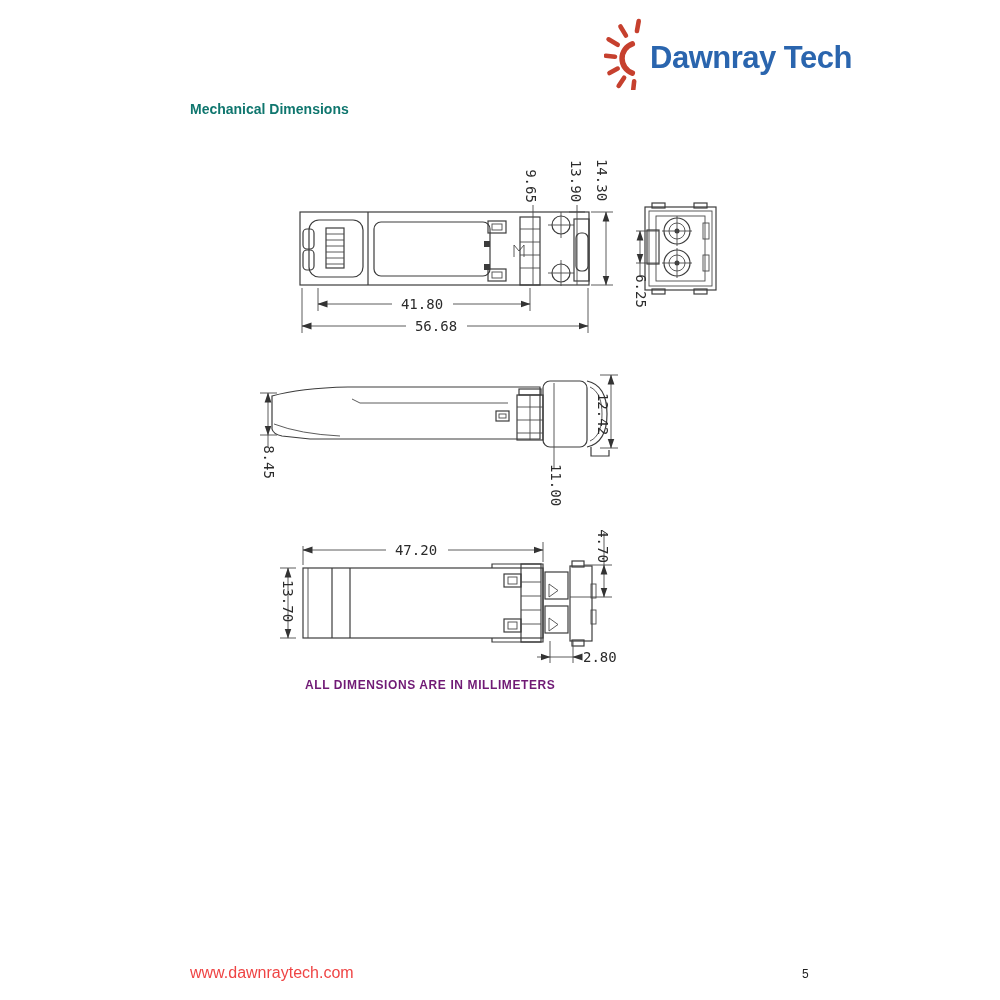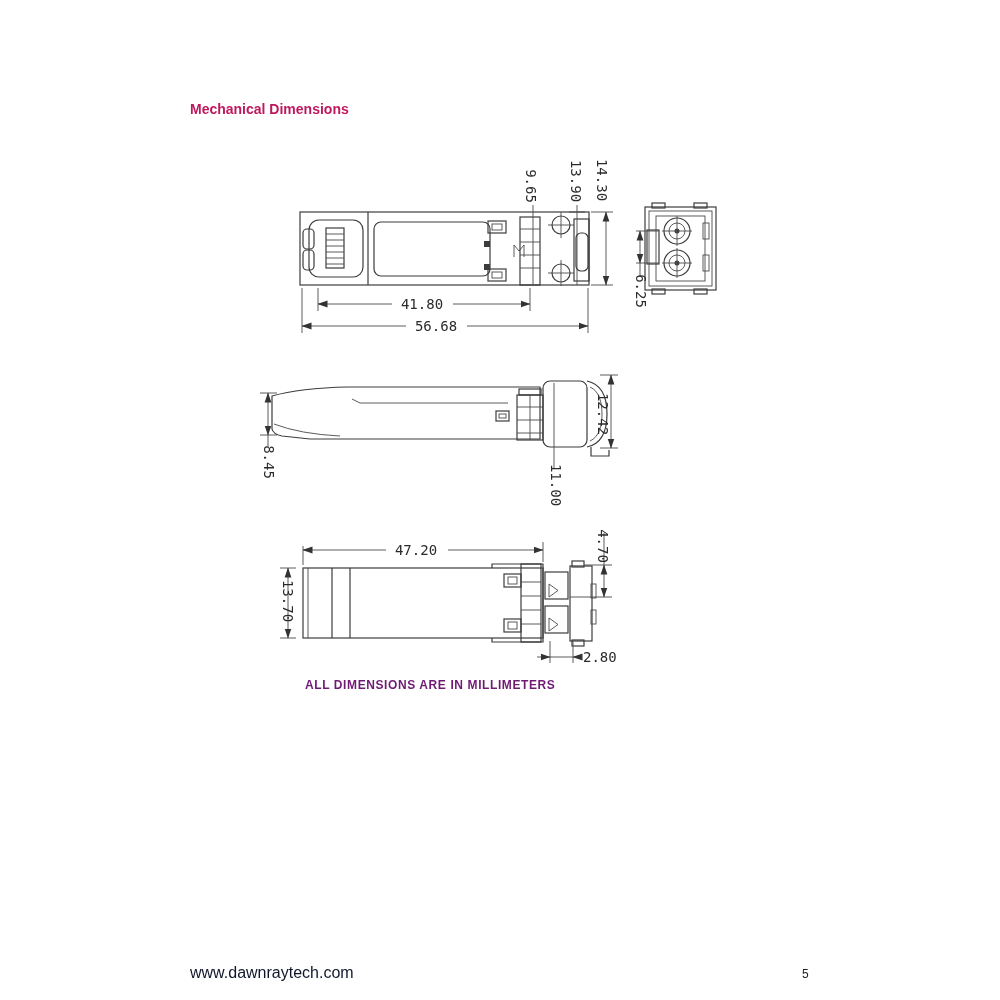--- a/index.html
+++ b/index.html
@@ -6,42 +6,57 @@
   .page{position:relative;width:1000px;height:1000px;background:#ffffff;overflow:hidden;
         font-family:"Liberation Sans", sans-serif;}
 
   
   .logo{position:absolute;left:604px;top:14px;width:260px;height:78px;}
   .logo-icon{position:absolute;left:0;top:2px;width:64px;height:74px;}
   .logo-text{position:absolute;left:46px;top:26px;font-size:31px;font-weight:bold;
              letter-spacing:-0.5px;color:#2a65ae;white-space:nowrap;}
 
   
-  .heading{position:absolute;left:190px;top:101px;font-size:14px;font-weight:bold;color:#be185d;}
+  .heading{position:absolute;left:190px;top:101px;font-size:14px;font-weight:bold;color:#0f766e;}
 
   
   .drawing{position:absolute;left:0;top:0;width:1000px;height:1000px;}
   .ln{fill:none;stroke:#3c3c3c;stroke-width:1.2;}
   .thin{fill:none;stroke:#4a4a4a;stroke-width:0.9;}
   .fillsq{fill:#3c3c3c;stroke:none;}
   .dim{font-family:"DejaVu Sans Mono", monospace;font-size:14px;fill:#2b2b2b;}
 
   
   .note{position:absolute;left:305px;top:678px;font-size:12px;font-weight:bold;
         letter-spacing:0.6px;color:#701a75;}
 
   
-  .footer-url{position:absolute;left:190px;top:964px;font-size:16px;color:#0f172a;}
+  .footer-url{position:absolute;left:190px;top:964px;font-size:16px;color:#ef4444;}
   .footer-page{position:absolute;left:802px;top:967px;font-size:12px;color:#222;}
 </style>
 </head>
 <body>
 
 <div class="page">
 
+  <div class="logo">
+    <svg class="logo-icon" viewBox="0 0 70 80">
+      <g stroke="#c6402e" stroke-width="5" stroke-linecap="round" fill="none">
+        <line x1="36" y1="16" x2="38" y2="5"></line>
+        <line x1="24" y1="21" x2="18" y2="11"></line>
+        <line x1="15" y1="31" x2="5" y2="25"></line>
+        <line x1="12" y1="44" x2="2" y2="43"></line>
+        <line x1="15" y1="57" x2="6" y2="62"></line>
+        <line x1="22" y1="67" x2="16" y2="76"></line>
+        <line x1="33" y1="71" x2="32" y2="80"></line>
+      </g>
+      <path d="M31,30 A17,17 0 0 0 31,62" fill="none" stroke="#c6402e" stroke-width="6" stroke-linecap="round"></path>
+    </svg>
+    <span class="logo-text">Dawnray Tech</span>
+  </div>
 
   <div class="heading">Mechanical Dimensions</div>
 
   <svg class="drawing" viewBox="0 0 1000 1000">
     <defs>
       <marker id="as" markerUnits="userSpaceOnUse" markerWidth="11" markerHeight="9" refX="0.5" refY="4" orient="auto">
         <path d="M10,0.6 L0,4 L10,7.4 Z" fill="#333"></path>
       </marker>
       <marker id="ae" markerUnits="userSpaceOnUse" markerWidth="11" markerHeight="9" refX="9.5" refY="4" orient="auto">
         <path d="M0,0.6 L10,4 L0,7.4 Z" fill="#333"></path>

